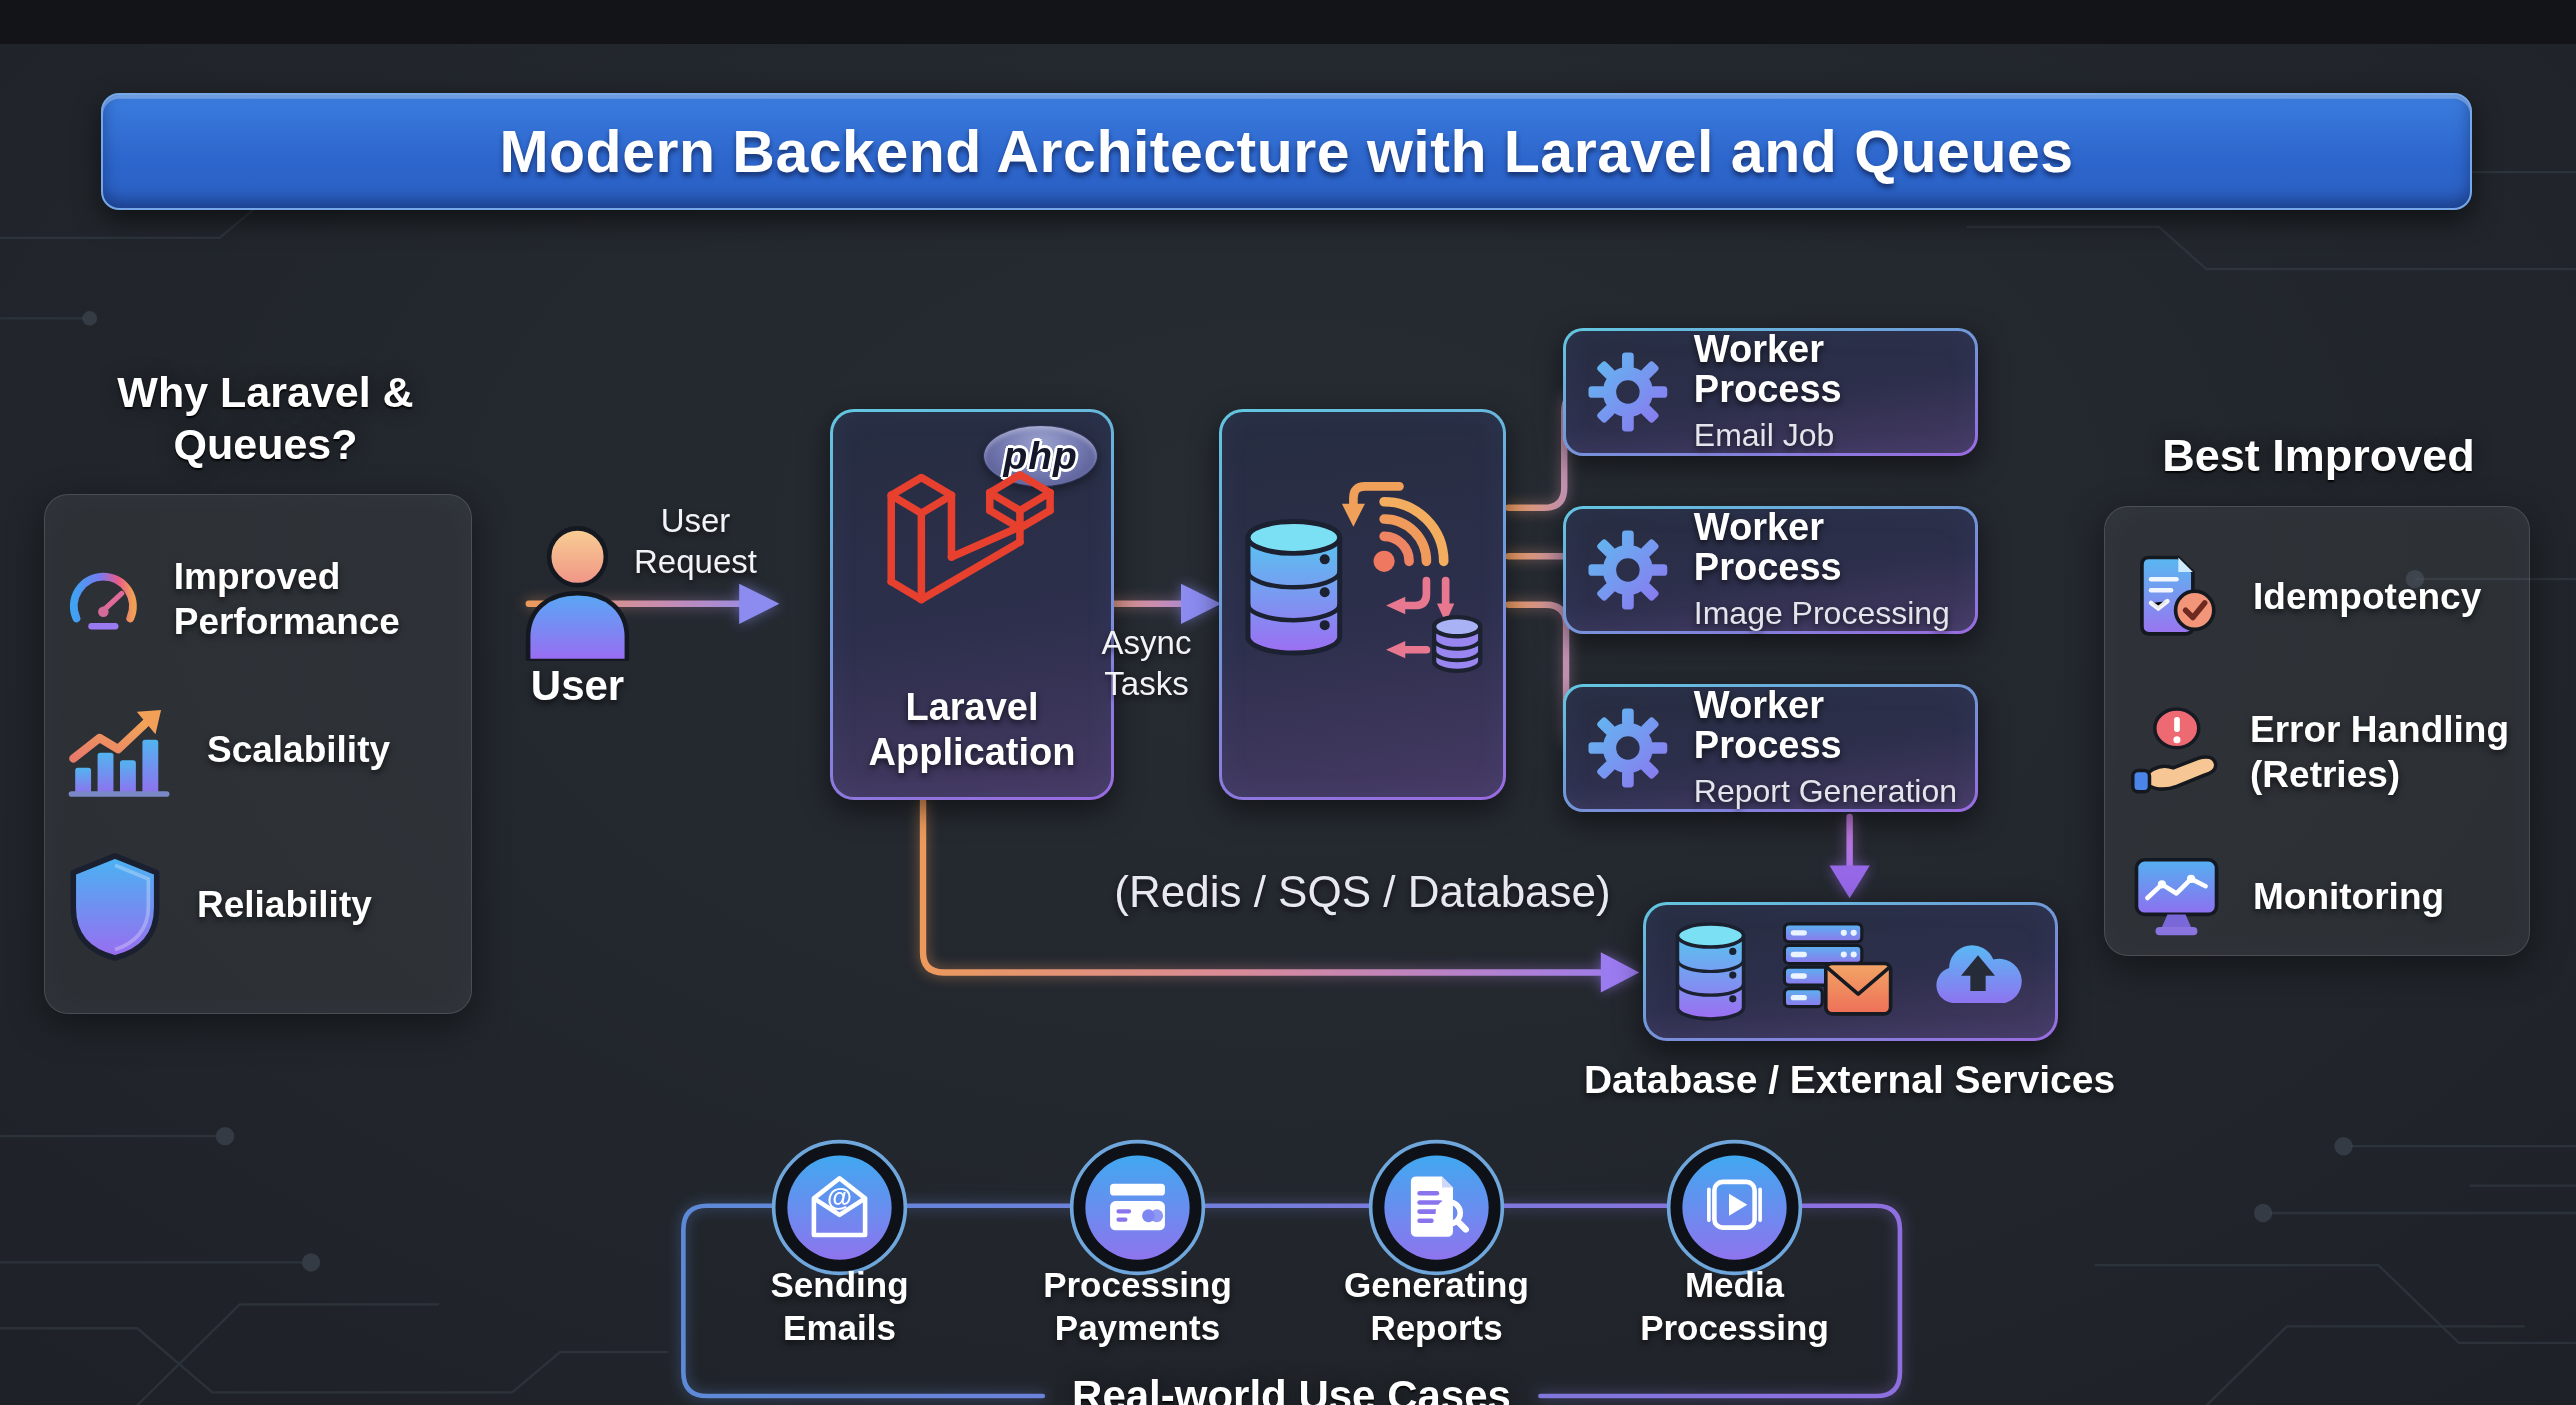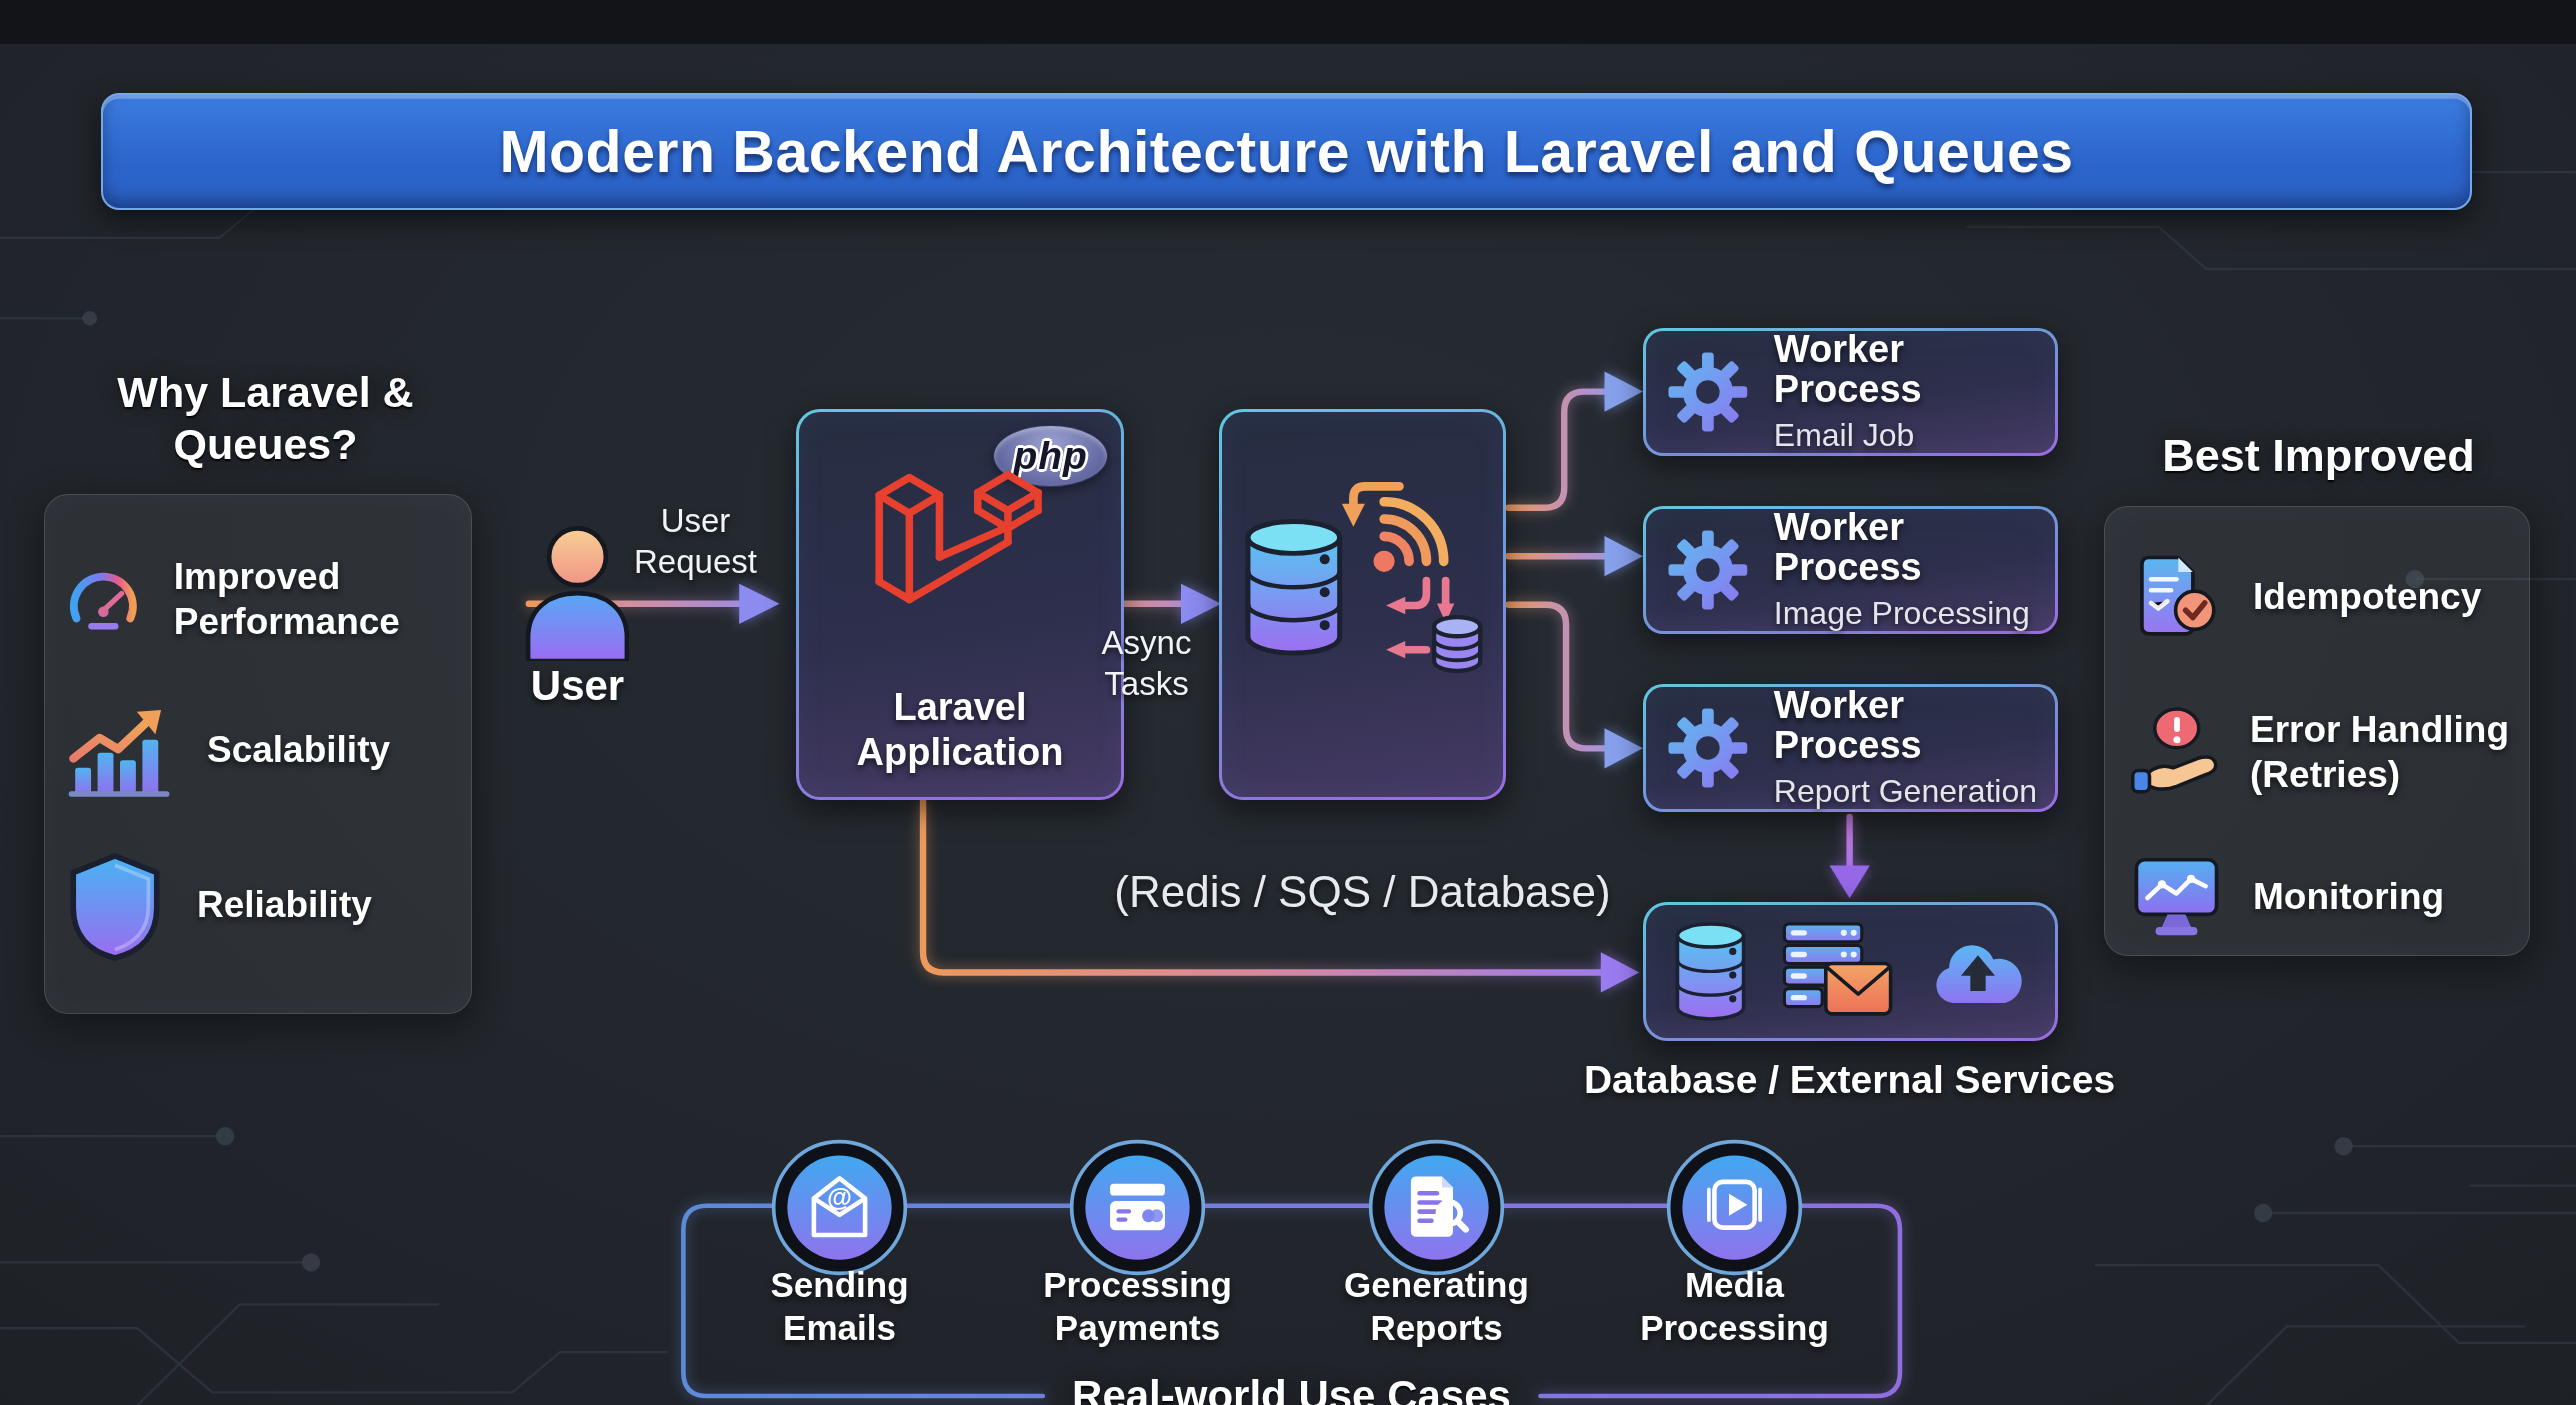--- a/index.html
+++ b/index.html
@@ -37,21 +37,21 @@
   .bp-item{left:2131px;width:384px}
 
   
   .gbox{
     position:absolute;border-radius:24px;border:3.7px solid transparent;box-sizing:border-box;
     background:
       linear-gradient(172deg,#262d40 0%,#2d2f4c 55%,#463a64 100%) padding-box,
       linear-gradient(165deg,#62c8e0 0%,#6f9ad8 45%,#9a6ae0 100%) border-box;
     box-shadow:0 9.1px 27.4px rgba(0,0,0,.5), inset 0 0 31px rgba(110,150,255,.07);
   }
-  .worker{left:1643px;width:415px;height:128px;border-radius:20px;display:flex;align-items:center;gap:24px;padding-left:20px}
+  .worker{left:1563px;width:415px;height:128px;border-radius:20px;display:flex;align-items:center;gap:24px;padding-left:20px}
   .worker .wt{font-size:38px;font-weight:bold;line-height:1.05}
   .worker .ws{font-size:32px;color:#e3e4ec;margin-top:7.3px}
 
   .php-badge{
     position:absolute;right:12.8px;top:12.8px;width:113px;height:60px;border-radius:50%;
     background:radial-gradient(ellipse at 50% 30%, #9ba1cf 0%, #696fa6 62%, #4d528a 100%);
     border:1.8px solid rgba(18,20,48,.65);
     box-shadow:inset 0 2.7px 5.5px rgba(255,255,255,.35), 0 3.7px 9.1px rgba(0,0,0,.4);
     display:flex;align-items:center;justify-content:center;
   }
@@ -275,21 +275,21 @@
           <stop offset="0" stop-color="#58a8f4"></stop>
           <stop offset="1" stop-color="#9a6cf2"></stop>
         </linearGradient>
     </defs>
     <circle cx="66" cy="38" r="31" fill="url(#uh)" stroke="#141820" stroke-width="5"></circle>
     <path d="M12,150 V126 C12,96 34,78 66,78 C98,78 120,96 120,126 V150 Q120,152 116,152 H16 Q12,152 12,150 Z" fill="url(#ub)" stroke="#141820" stroke-width="5"></path>
   </svg>
   <div class="abs ctr t" style="left:499px;top:618px;width:157px;font-size:42px;font-weight:bold">User</div>
   <div class="abs ctr t flowlabel" style="left:604px;top:456px;width:183px">User Request</div>
 
-  <div class="gbox" style="left:796px;top:365px;width:328px;height:391px">
+  <div class="gbox" style="left:830px;top:365px;width:284px;height:391px">
     <div class="php-badge">
       <span>php</span>
     </div>
     <svg class="abs" width="178" height="165" viewBox="0 0 130 120" style="left:50%;top:57px;transform:translateX(-50%)">
       <g fill="none" stroke="#e8402e" stroke-width="5.5" stroke-linecap="round" stroke-linejoin="round">
         <path d="M28,6 L50,19 L28,32 L6,19 Z"></path>
         <path d="M6,19 V82"></path>
           <path d="M28,32 V95"></path>
           <path d="M50,19 V64"></path>
         <path d="M6,82 L28,95"></path>

